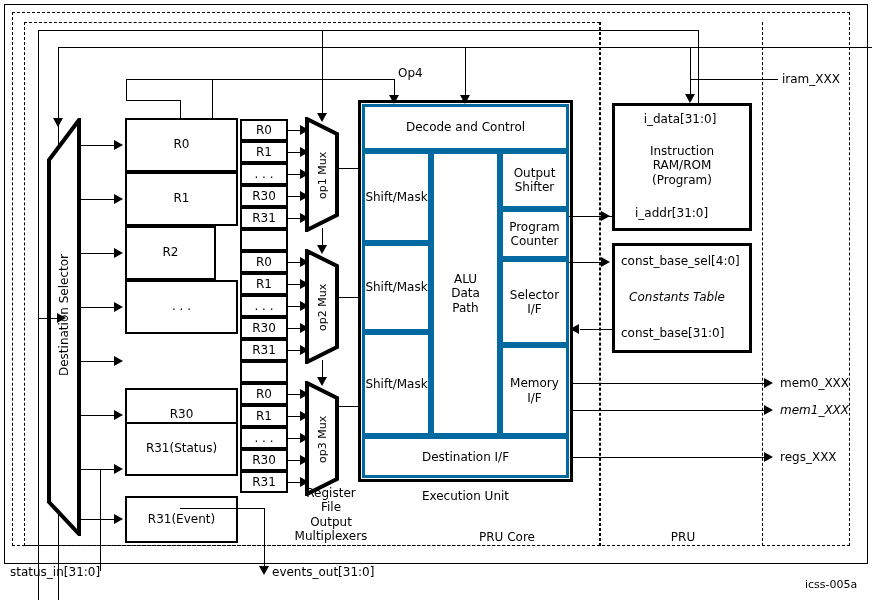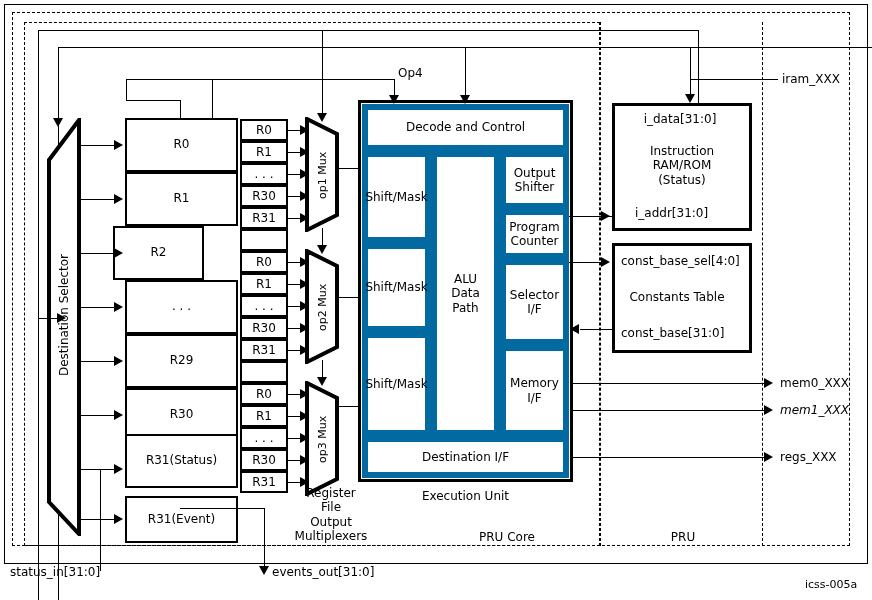--- a/index.html
+++ b/index.html
@@ -41,21 +41,21 @@
           text-orientation:mixed;transform:rotate(180deg);
           display:flex;align-items:center;justify-content:center;}
 
   
   .dsel{position:absolute;}
   .dseltxt{position:absolute;font-size:12px;writing-mode:vertical-rl;
            text-orientation:mixed;transform:rotate(180deg);
            display:flex;align-items:center;justify-content:center;}
 
   
-  .eub{position:absolute;border:6px solid #0369a1;background:#fff;box-sizing:border-box;
+  .eub{position:absolute;border:3px solid #0369a1;background:#fff;box-sizing:border-box;
        display:flex;align-items:center;justify-content:center;text-align:center;font-size:12px;line-height:1.2;}
 
   .corner{position:absolute;font-size:11px;}
 </style>
 </head>
 <body>
 
 <div id="stage">
 
   <div class="frame" style="left:4px;top:4px;width:864px;height:560px;"></div>
@@ -85,33 +85,30 @@
 
   <div class="h" style="left:38px;top:318px;width:26px;"></div>
   <div class="ar r" style="left:57px;top:313px;"></div>
 
   <div class="box thin" style="left:125px;top:118px;width:113px;height:54px;">
       <span>R0</span>
     </div>
   <div class="box thin" style="left:125px;top:172px;width:113px;height:54px;">
       <span>R1</span>
     </div>
-  <div class="box thin" style="left:113px;top:226px;width:91px;height:54px;">
+  <div class="box thin" style="left:125px;top:226px;width:91px;height:54px;">
       <span>R2</span>
     </div>
   <div class="box thin" style="left:125px;top:280px;width:113px;height:54px;">
       <span>. . .</span>
     </div>
-  <div class="box thin" style="left:125px;top:334px;width:113px;height:54px;">
-      <span>R29</span>
-    </div>
   <div class="box thin" style="left:125px;top:388px;width:113px;height:54px;">
       <span>R30</span>
     </div>
-  <div class="box thin" style="left:125px;top:434px;width:113px;height:54px;">
+  <div class="box thin" style="left:125px;top:422px;width:113px;height:54px;">
       <span>R31(Status)</span>
     </div>
   <div class="box thin" style="left:125px;top:496px;width:113px;height:47px;">
       <span>R31(Event)</span>
     </div>
 
   <div class="h" style="left:80px;top:145px;width:36px;"></div>
   <div class="ar r" style="left:114px;top:140px;"></div>
   <div class="h" style="left:80px;top:199px;width:36px;"></div>
   <div class="ar r" style="left:114px;top:194px;"></div>
@@ -316,36 +313,36 @@
 
   <div class="h" style="left:569px;top:216px;width:130px;"></div>
 
   <div class="dashv" style="left:600px;top:22px;height:524px;"></div>
   <div class="dashv" style="left:762px;top:22px;height:524px;"></div>
 
   <div class="box" style="left:612px;top:103px;width:140px;height:128px;display:block;">
     <div class="lbl c" style="left:0;top:6px;width:130px;">i_data[31:0]</div>
     <div class="lbl c" style="left:0;top:38px;width:134px;white-space:pre-line;">Instruction
 RAM/ROM
-(Status)</div>
+(Program)</div>
     <div class="lbl l" style="left:20px;top:100px;">i_addr[31:0]</div>
   </div>
 
   <div class="v" style="left:690px;top:47px;height:52px;"></div>
   <div class="ar d" style="left:685px;top:94px;"></div>
 
   <div class="lbl l" style="left:782px;top:72px;">iram_XXX</div>
   <div class="h" style="left:690px;top:79px;width:88px;"></div>
 
   <div class="h" style="left:569px;top:216px;width:36px;"></div>
   <div class="ar r" style="left:601px;top:211px;"></div>
 
   <div class="box" style="left:612px;top:243px;width:140px;height:110px;display:block;">
     <div class="lbl l" style="left:6px;top:8px;">const_base_sel[4:0]</div>
-    <div class="lbl c" style="left:0;top:44px;width:124px;">Constants Table</div>
+    <div class="lbl c" style="left:0;top:44px;width:124px;font-style:italic;">Constants Table</div>
     <div class="lbl l" style="left:6px;top:80px;">const_base[31:0]</div>
   </div>
 
   <div class="h" style="left:569px;top:262px;width:36px;"></div>
   <div class="ar r" style="left:601px;top:257px;"></div>
   <div class="h" style="left:580px;top:329px;width:32px;"></div>
   <div class="ar l" style="left:570px;top:324px;"></div>
 
   <div class="h" style="left:571px;top:383px;width:197px;"></div>
   <div class="ar r" style="left:764px;top:378px;"></div>

